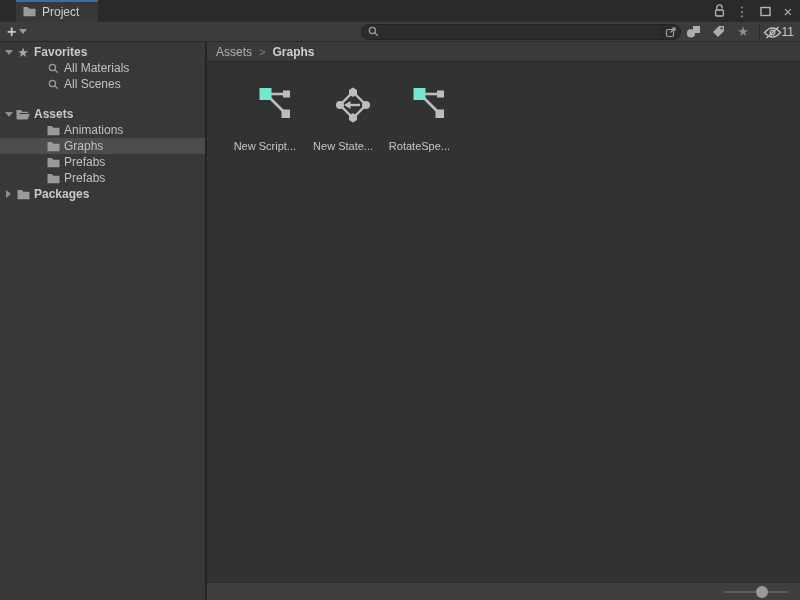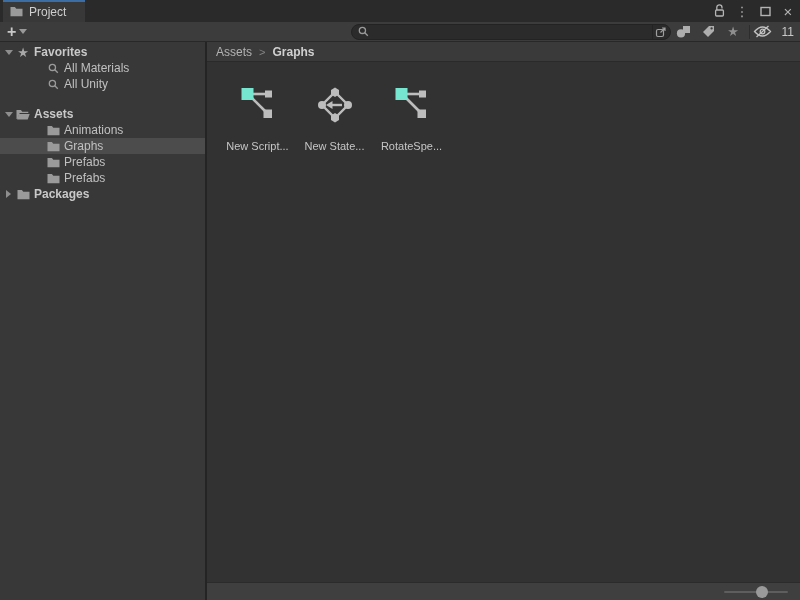--- a/index.html
+++ b/index.html
@@ -2,42 +2,42 @@
 <html><head>
 <meta charset="utf-8">
 <style>
   * { margin:0; padding:0; box-sizing:border-box; }
   html,body { width:800px; height:600px; overflow:hidden; }
   body { font-family:"Liberation Sans", sans-serif; background:#2a2a2a; }
   .window { position:relative; width:800px; height:600px; background:#383838; display:flex; flex-direction:column; }
 
   
   .titlebar { height:22px; background:#2a2a2a; position:relative; flex:none; }
-  .tab { position:absolute; left:3px; top:0; height:22px; min-width:82px; background:#383838;
+  .tab { position:absolute; left:16px; top:0; height:22px; min-width:82px; background:#383838;
          border-top:2px solid #3a6ea5; display:flex; align-items:center; gap:6px; padding:0 12px 0 7px; }
   .tab-label { color:#cfcfcf; font-size:12px; }
   .win-controls { position:absolute; right:5px; top:0; height:22px; display:flex; align-items:center; gap:9px; }
   .win-btn { display:flex; align-items:center; justify-content:center; width:14px; height:16px; color:#b4b4b4; }
   .kebab { font-size:13px; letter-spacing:0; color:#b4b4b4; line-height:1; }
   .close-x { font-size:15px; color:#b4b4b4; line-height:1; }
 
   
   .toolbar { height:20px; background:#3c3c3c; border-bottom:1px solid #282828; display:flex; align-items:center; flex:none; }
   .plus-btn { margin-left:7px; display:flex; align-items:center; gap:3px; color:#c8c8c8; }
   .plus-glyph { font-size:16px; font-weight:bold; line-height:1; }
   .caret-down { width:0; height:0; border-left:4px solid transparent; border-right:4px solid transparent; border-top:5px solid #999; }
   .tb-spacer { flex:1; }
   .search-field { width:320px; height:16px; background:#2b2b2b; border:1px solid #232323; border-radius:9px;
                   display:flex; align-items:center; padding-left:6px; position:relative; }
   .search-field input { flex:1; background:transparent; border:none; outline:none; color:#cccccc; font-size:11px; height:14px; padding:0 4px; }
   .search-jump { width:18px; height:16px; border-left:1px solid #232323; display:flex; align-items:center; justify-content:center;
                  border-radius:0 9px 9px 0; }
   .tb-icon-btn { width:25px; height:18px; display:flex; align-items:center; justify-content:center; }
   .tb-sep { width:1px; height:14px; background:#2d2d2d; margin:0 3px; }
-  .hidden-toggle { display:flex; align-items:center; gap:10px; margin-right:6px; }
+  .hidden-toggle { display:flex; align-items:flex-end; gap:0; margin-right:6px; }
   .hidden-count { color:#c8c8c8; font-size:12px; }
   .toolbar-star { color:#8f8f8f; font-size:13px; line-height:1; }
 
   
   .body { flex:1; display:flex; min-height:0; }
   .sidebar { width:207px; flex:none; background:#383838; border-right:2px solid #242424; padding-top:2px; overflow:hidden; }
   .row { height:16px; display:flex; align-items:center; font-size:12px; color:#c0c0c0; white-space:nowrap; overflow:hidden; cursor:default; }
   .row.selected { background:#4c4c4c; }
   .row .tri-slot { width:13px; flex:none; display:flex; justify-content:center; align-items:center; }
   .row .ico { width:16px; flex:none; display:flex; justify-content:center; align-items:center; }
@@ -51,21 +51,21 @@
   .star-glyph { color:#a8a8a8; font-size:13px; line-height:1; }
 
   
   .main { flex:1; display:flex; flex-direction:column; background:#323232; min-width:0; }
   .breadcrumb { height:20px; flex:none; background:#3a3a3a; border-bottom:1px solid #2a2a2a;
                 display:flex; align-items:center; gap:7px; padding-left:9px; font-size:12px; }
   .crumb { color:#b3b3b3; }
   .crumb-sep { color:#848484; font-size:11px; }
   .crumb-current { color:#d0d0d0; font-weight:bold; }
   .content { flex:1; padding:23px 0 0 12px; display:flex; align-items:flex-start; overflow:hidden; }
-  .asset-item { width:77px; display:flex; flex-direction:column; align-items:center; }
+  .asset-item { width:77px; display:flex; flex-direction:column; align-items:flex-end; }
   .asset-icon { width:40px; height:40px; }
   .asset-label { margin-top:15px; font-size:11px; color:#c6c6c6; white-space:nowrap; }
 
   
   .statusbar { height:18px; flex:none; background:#3f3f3f; border-top:1px solid #2b2b2b; position:relative; }
   .zoom-slider { position:absolute; right:12px; top:8px; width:64px; height:2px; background:#5e5e5e; border-radius:1px; }
   .zoom-knob { position:absolute; left:50%; top:-5px; width:12px; height:12px; border-radius:50%; background:#9a9a9a; }
 </style>
 </head>
 <body>
@@ -166,21 +166,21 @@
         <span class="lbl">All Materials</span>
       </div>
       <div class="row d1">
         <span class="tri-slot"></span>
         <span class="ico">
             <svg width="11" height="11" viewBox="0 0 11 11">
               <circle cx="4.4" cy="4.4" r="3.1" fill="none" stroke="#9a9a9a" stroke-width="1.3"></circle>
               <line x1="6.8" y1="6.8" x2="9.8" y2="9.8" stroke="#9a9a9a" stroke-width="1.3"></line>
             </svg>
           </span>
-        <span class="lbl">All Unity</span>
+        <span class="lbl">All Scenes</span>
       </div>
 
       <div class="sec-gap"></div>
 
       <div class="row d0">
         <span class="tri-slot">
             <span class="tri-down"></span>
           </span>
         <span class="ico">
           <svg width="14" height="11" viewBox="0 0 14 11">

